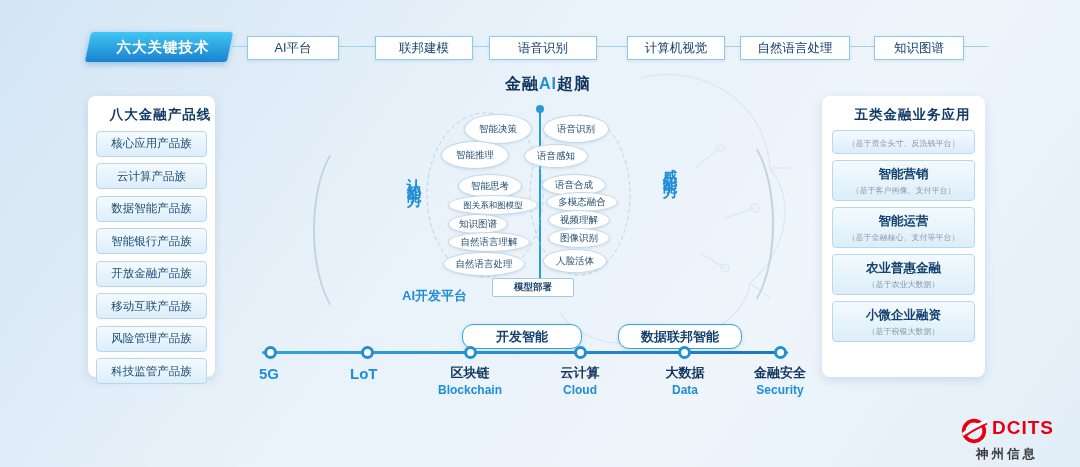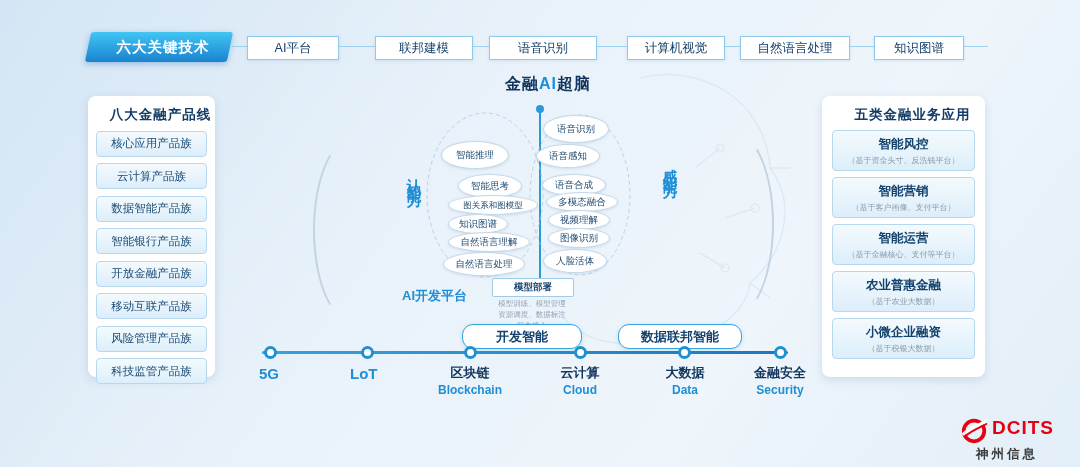--- a/index.html
+++ b/index.html
@@ -103,21 +103,20 @@
     <div class="p-item">智能银行产品族</div>
     <div class="p-item">开放金融产品族</div>
     <div class="p-item">移动互联产品族</div>
     <div class="p-item">风险管理产品族</div>
     <div class="p-item">科技监管产品族</div>
   </div>
 
   <div class="panel" style="left:822px;top:96px;width:163px;height:281px">
     <div class="p-title">五类金融业务应用</div>
     <div class="r-item">
-      <div class="t">智能风控</div>
       <div class="s">（基于资金头寸、反洗钱平台）</div>
     </div>
     <div class="r-item">
       <div class="t">智能营销</div>
       <div class="s">（基于客户画像、支付平台）</div>
     </div>
     <div class="r-item">
       <div class="t">智能运营</div>
       <div class="s">（基于金融核心、支付等平台）</div>
     </div>
@@ -143,42 +142,38 @@
   <svg style="position:absolute;left:400px;top:100px" width="280" height="200" viewBox="0 0 280 200">
     <g fill="none" stroke="#a9c6dd" stroke-width="1" stroke-dasharray="4 3" opacity=".75">
       <ellipse cx="85" cy="95" rx="58" ry="82"></ellipse>
       <ellipse cx="180" cy="95" rx="50" ry="80"></ellipse>
     </g>
   </svg>
 
   <div class="ability" style="left:404px;top:166px">认知能力</div>
   <div class="ability" style="left:660px;top:157px">感知能力</div>
 
+  <div class="bubble" style="left:464px;top:114px;width:66px;height:28px">智能决策</div>
   <div class="bubble" style="left:441px;top:141px;width:66px;height:26px">智能推理</div>
   <div class="bubble" style="left:458px;top:174px;width:62px;height:22px">智能思考</div>
   <div class="bubble" style="left:448px;top:195px;width:88px;height:18px;font-size:8.5px">图关系和图模型</div>
   <div class="bubble" style="left:448px;top:214px;width:58px;height:18px">知识图谱</div>
   <div class="bubble" style="left:448px;top:232px;width:80px;height:18px">自然语言理解</div>
   <div class="bubble" style="left:443px;top:252px;width:80px;height:22px">自然语言处理</div>
 
   <div class="bubble" style="left:543px;top:115px;width:64px;height:26px">语音识别</div>
-  <div class="bubble" style="left:536px;top:144px;width:62px;height:22px">语音感知</div>
+  <div class="bubble" style="left:524px;top:144px;width:62px;height:22px">语音感知</div>
   <div class="bubble" style="left:542px;top:174px;width:62px;height:20px">语音合成</div>
   <div class="bubble" style="left:546px;top:192px;width:70px;height:18px">多模态融合</div>
   <div class="bubble" style="left:548px;top:210px;width:60px;height:18px">视频理解</div>
   <div class="bubble" style="left:548px;top:228px;width:60px;height:18px">图像识别</div>
   <div class="bubble" style="left:543px;top:249px;width:62px;height:22px">人脸活体</div>
 
   <div class="platform-label">AI开发平台</div>
   <div class="deploy-box">模型部署</div>
-  <div class="deploy-sub">
-    <div>模型训练、模型管理</div>
-    <div>资源调度、数据标注</div>
-    <div>算力接入</div>
-  </div>
   <div class="action-box" style="left:462px;width:118px">开发智能</div>
   <div class="action-box" style="left:618px;width:122px">数据联邦智能</div>
 
   <div class="tl-line"></div>
   <div class="dot" style="left:264px"></div>
   <div class="dot" style="left:361px"></div>
   <div class="dot" style="left:464px"></div>
   <div class="dot" style="left:574px"></div>
   <div class="dot" style="left:678px"></div>
   <div class="dot" style="left:774px"></div>

